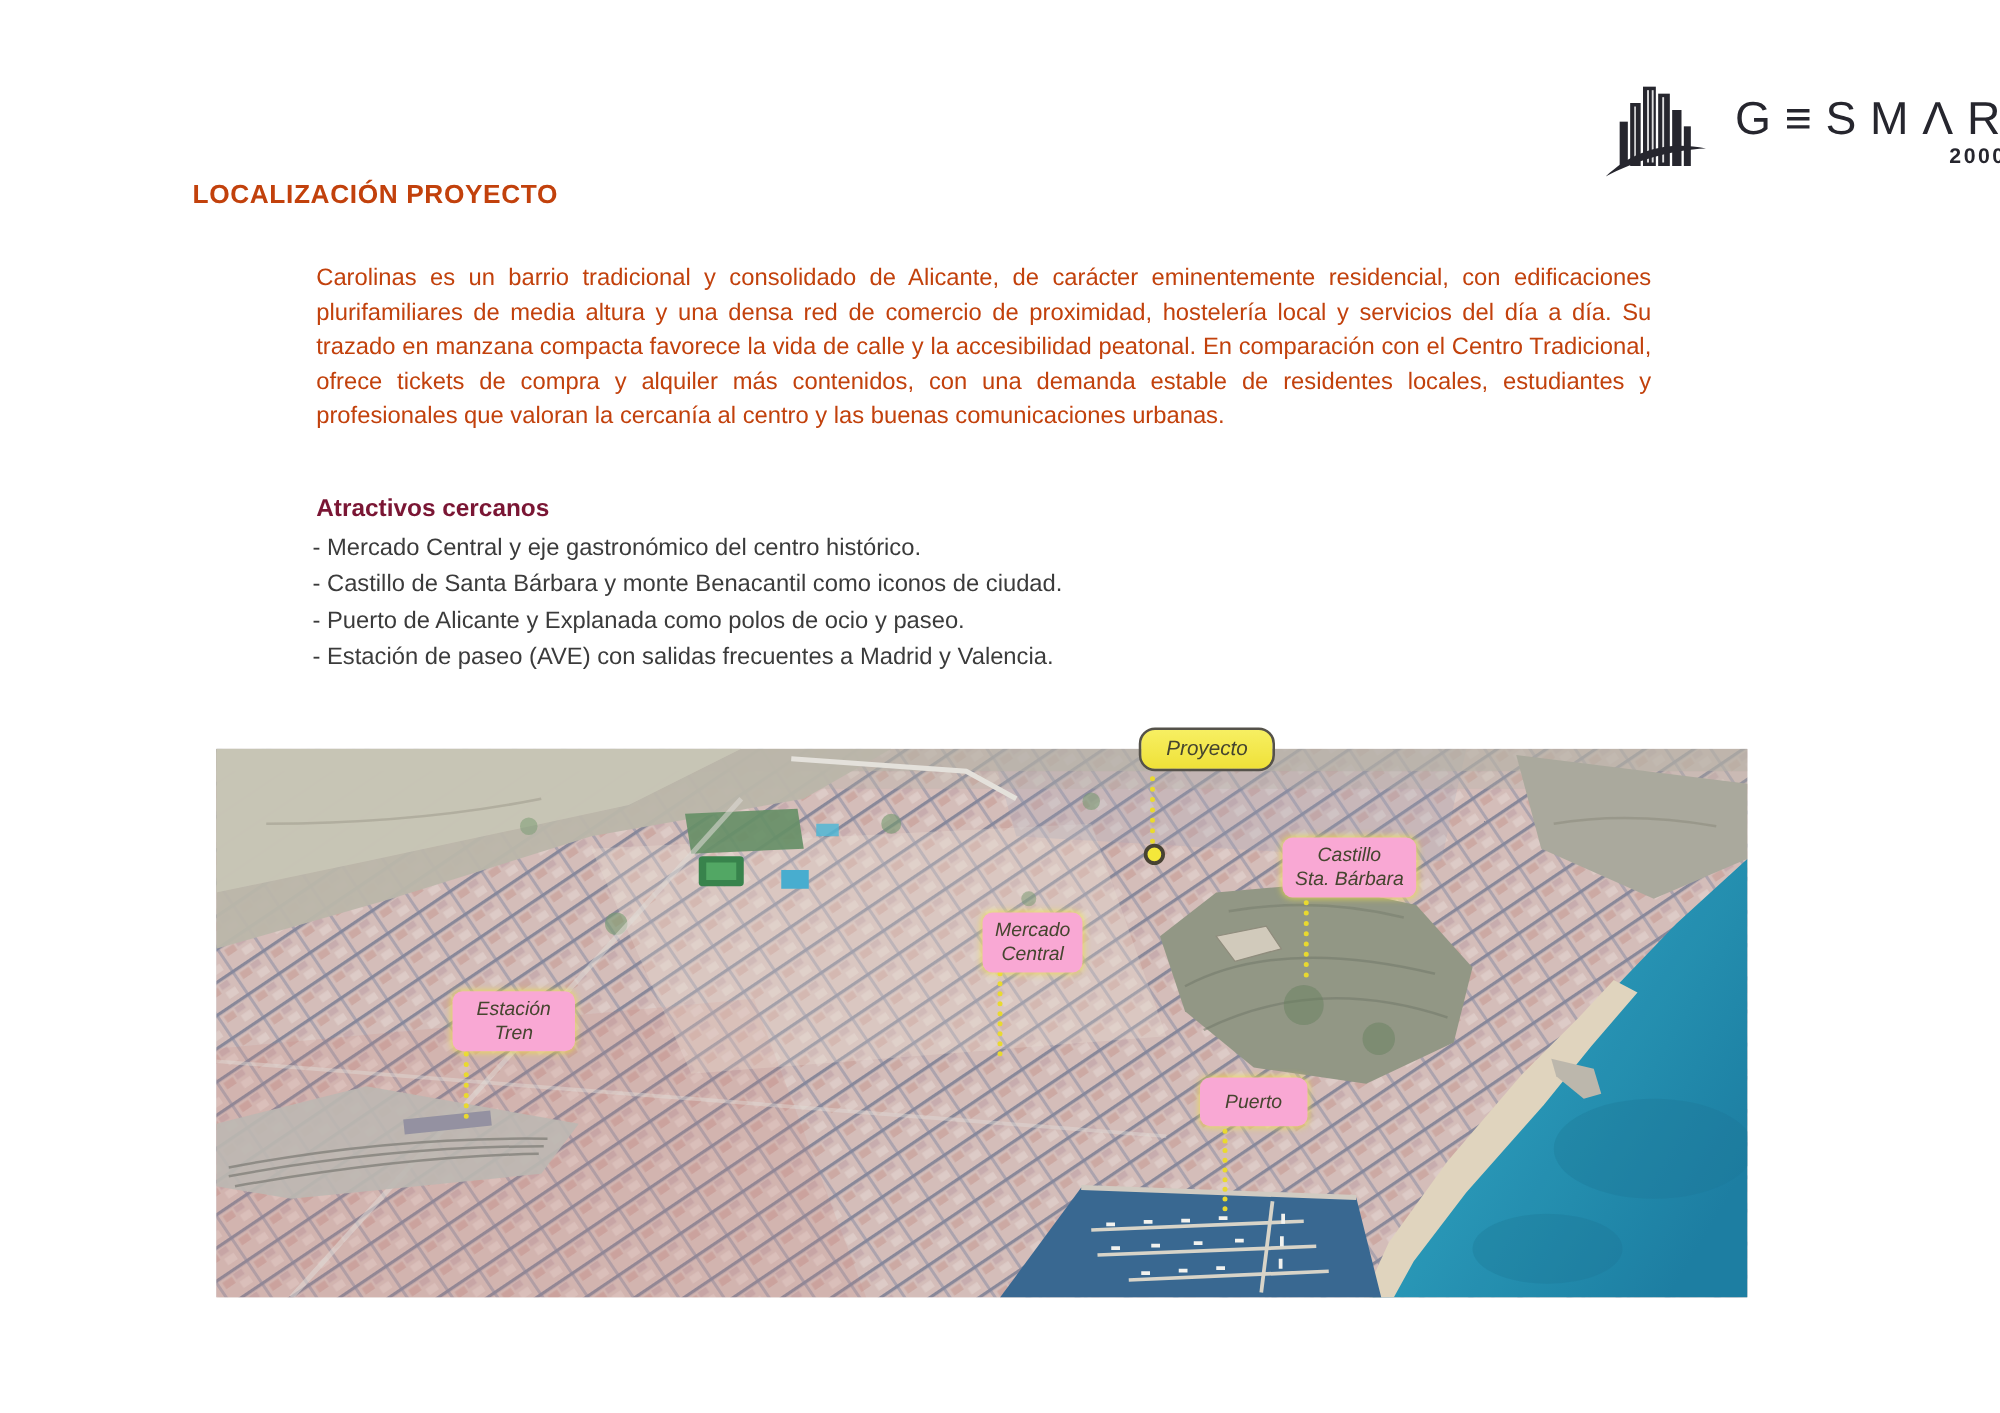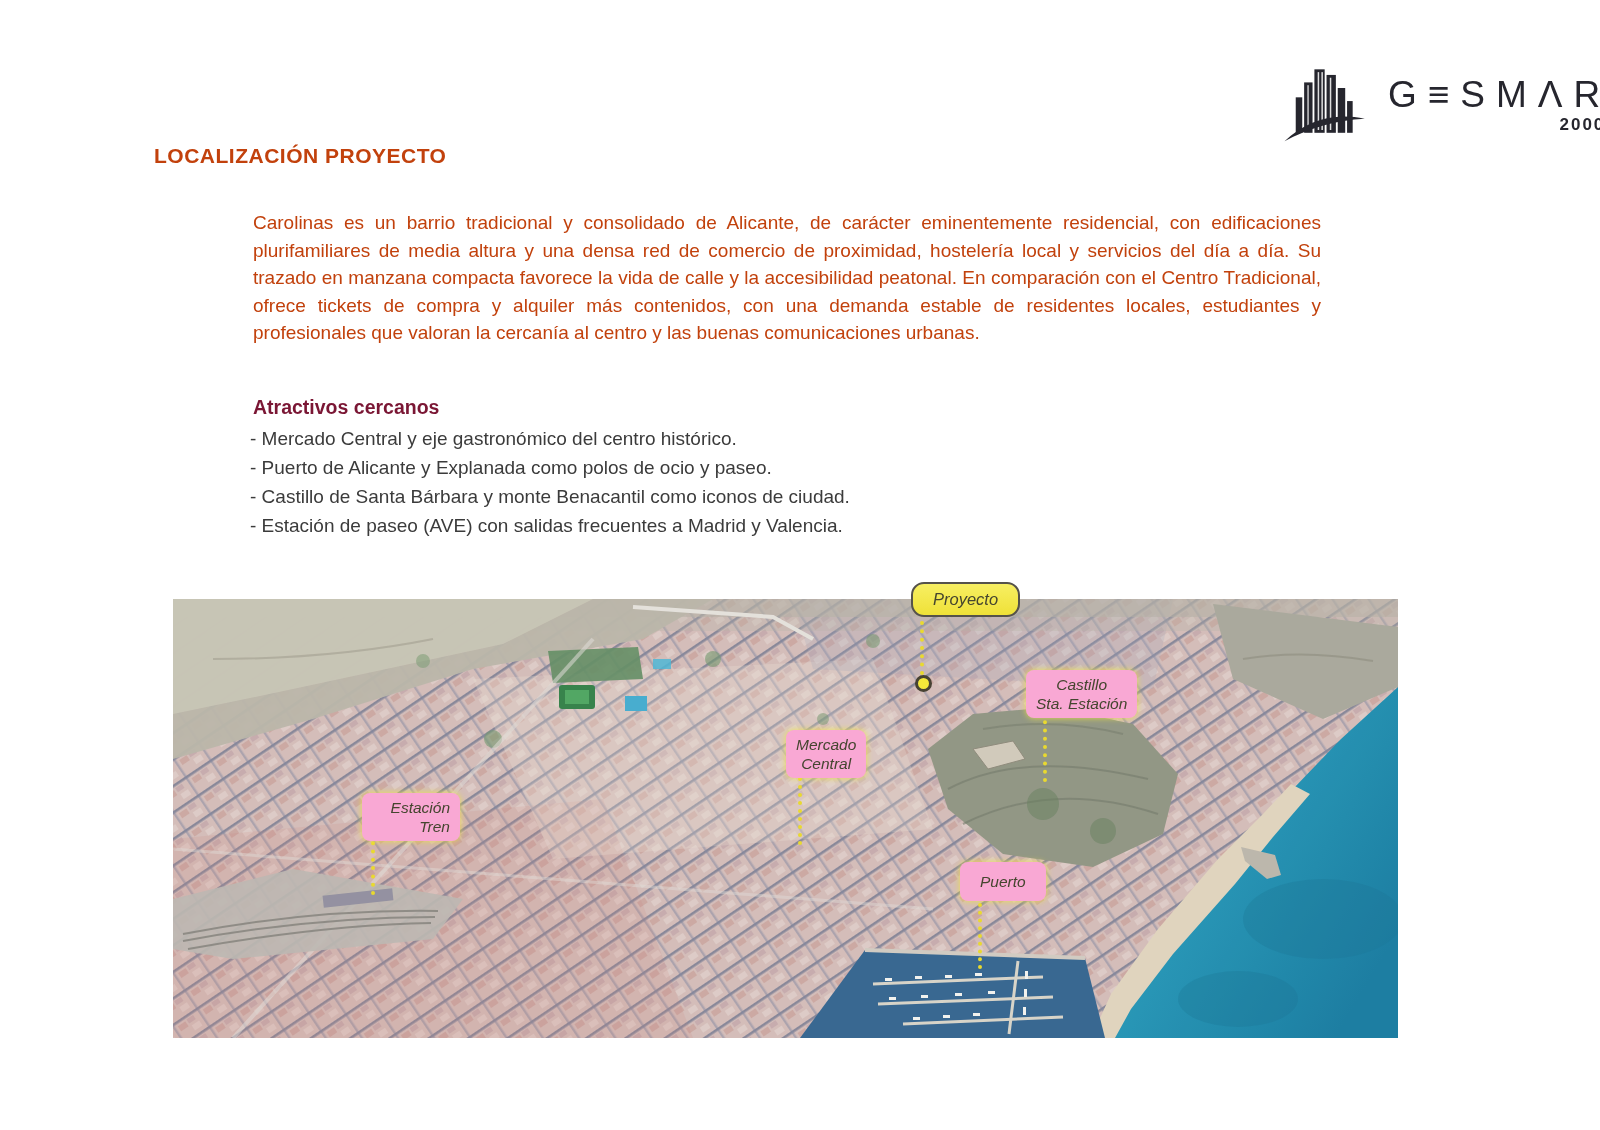--- a/index.html
+++ b/index.html
@@ -49,21 +49,21 @@
     font-size:15.5px;line-height:19px;text-align:center;
     padding:5px 10px;border-radius:8px;white-space:nowrap;
     box-shadow:0 0 6px rgba(240,228,67,0.9);
   }
   .map-label span{display:block;}
   .map-label.bordered{
     border:2.5px solid #55524a;border-radius:13px;padding:6px 20px;
     font-size:16.5px;box-shadow:none;
     background:linear-gradient(#f7ef62,#efe138);
   }
-  .map-label.left{text-align:right;}
+  .map-label.left{text-align:center;}
 
   .leader{position:absolute;width:0;border-left:4px dotted #e9d92f;}
   .marker-dot{
     position:absolute;width:11px;height:11px;border-radius:50%;
     background:#f4e83a;border:3px solid #474233;
   }
 </style>
 </head>
 <body>
 
@@ -93,22 +93,22 @@
     </div>
   </div>
 
   <div class="page-title">LOCALIZACIÓN PROYECTO</div>
 
   <div class="intro">Carolinas es un barrio tradicional y consolidado de Alicante, de carácter eminentemente residencial, con edificaciones plurifamiliares de media altura y una densa red de comercio de proximidad, hostelería local y servicios del día a día. Su trazado en manzana compacta favorece la vida de calle y la accesibilidad peatonal. En comparación con el Centro Tradicional, ofrece tickets de compra y alquiler más contenidos, con una demanda estable de residentes locales, estudiantes y profesionales que valoran la cercanía al centro y las buenas comunicaciones urbanas.</div>
 
   <div class="attr-title">Atractivos cercanos</div>
   <div class="attr-list">
     <div>- Mercado Central y eje gastronómico del centro histórico.</div>
+    <div>- Castillo de Santa Bárbara y monte Benacantil como iconos de ciudad.</div>
     <div>- Puerto de Alicante y Explanada como polos de ocio y paseo.</div>
-    <div>- Castillo de Santa Bárbara y monte Benacantil como iconos de ciudad.</div>
     <div>- Estación de paseo (AVE) con salidas frecuentes a Madrid y Valencia.</div>
   </div>
 
   <div class="map">
     <svg class="map-img" viewBox="0 0 1225 439" preserveAspectRatio="none">
       <defs>
         <pattern id="blocks" width="30" height="22" patternUnits="userSpaceOnUse" patternTransform="rotate(-34)">
           <rect width="30" height="22" fill="#d2bab6"></rect>
           <rect width="30" height="2.6" fill="#6a7189" opacity="0.8"></rect>
           <rect width="2.4" height="22" fill="#79809a" opacity="0.5"></rect>
@@ -210,21 +210,21 @@
     <div class="leader" style="left:805px;top:304px;height:66px;"></div>
 
     <div class="marker-dot" style="left:742px;top:76px;"></div>
 
     <div class="map-label bordered" style="left:738px;top:-17px;">
       <span>Proyecto</span>
     </div>
 
     <div class="map-label" style="left:853px;top:71px;">
       <span>Castillo</span>
-      <span>Sta. Estación</span>
+      <span>Sta. Bárbara</span>
     </div>
 
     <div class="map-label" style="left:613px;top:131px;">
       <span>Mercado</span>
       <span>Central</span>
     </div>
 
     <div class="map-label left" style="left:189px;top:194px;width:78px;">
       <span>Estación</span>
       <span>Tren</span>

